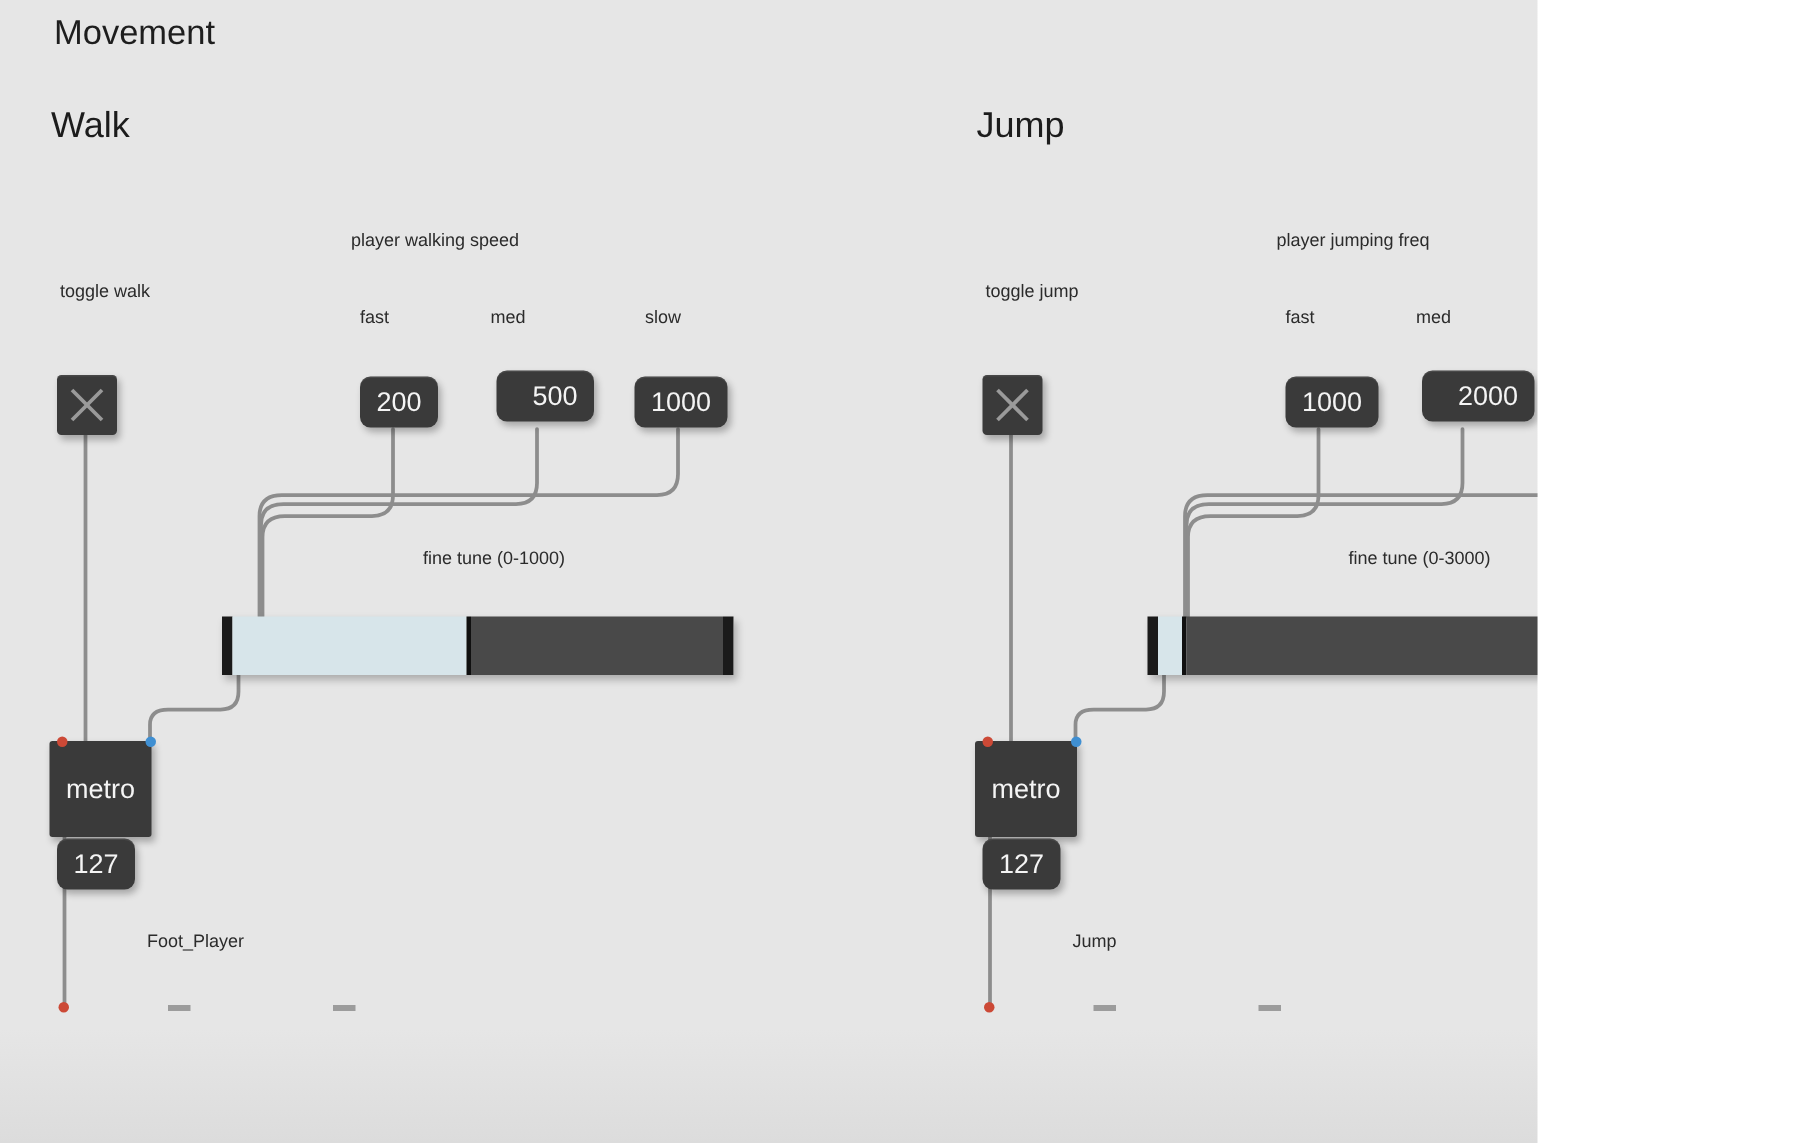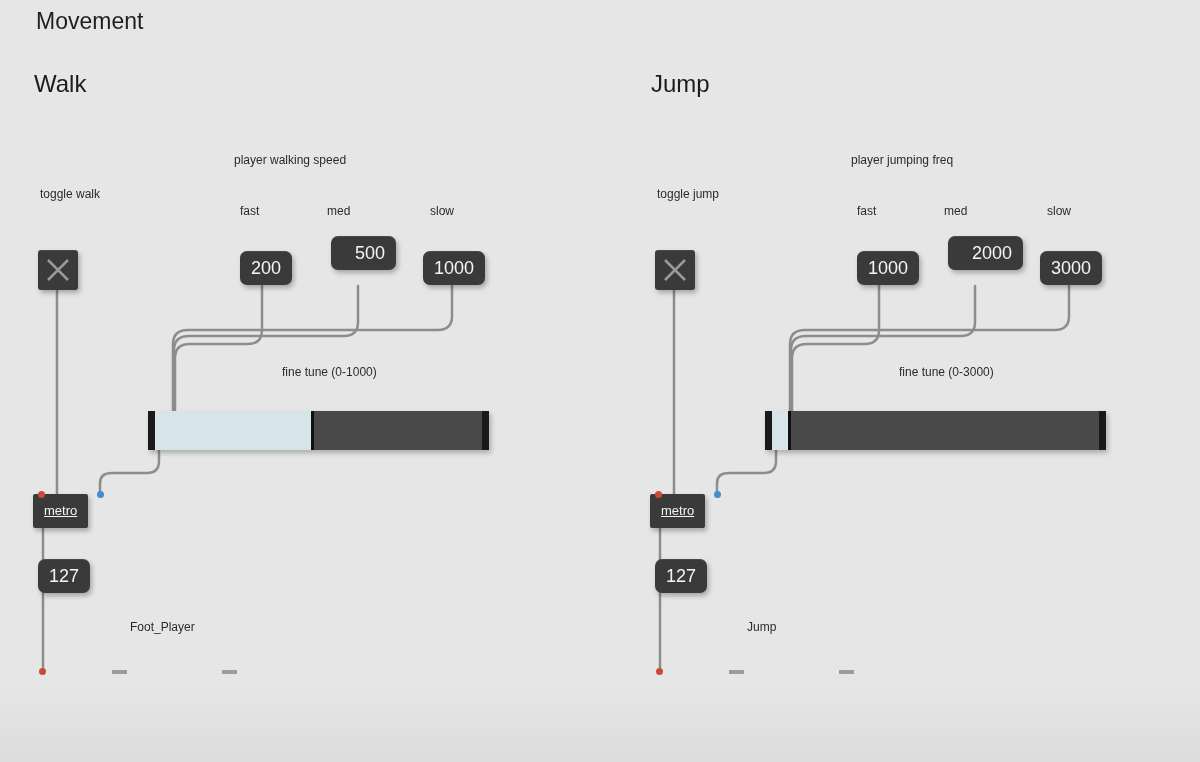--- a/index.html
+++ b/index.html
@@ -1,59 +1,59 @@
 <!DOCTYPE html>
 <html style="--background: #e6e6e6; --box: #3a3a3a; --box_text: #f4f4f4; --cord: #8d8d8d; --slider_fill: #d7e5ea; --slider_track: #494949; --inlet_red: #cc4936; --inlet_blue: #3f8fd2;"><head>
 <meta charset="utf-8">
 <style>
   html,body{margin:0;padding:0;}
   body{font-family:"Liberation Sans",sans-serif;}
   .canvas{
-    position:relative;width:1200px;height:762px;overflow:hidden;
+    position:relative;width:1025px;height:762px;overflow:hidden;
     background:linear-gradient(180deg,var(--background) 0%,var(--background) 90%,#dcdcdc 100%);
     color:#262626;
   }
   .page-title{position:absolute;left:36px;top:8px;font-size:23px;color:#1e1e1e;}
   .section{position:absolute;top:0;height:762px;}
   .section-walk{left:0;width:600px;}
   .section-jump{left:617px;width:583px;}
   .section-title{position:absolute;left:34px;top:70px;font-size:24px;color:#1c1c1c;}
   .caption{position:absolute;font-size:12px;color:#2b2b2b;white-space:nowrap;}
   .speed-caption{left:234px;top:153px;}
   .toggle-caption{left:40px;top:187px;}
   .plabel-0{left:240px;top:204px;}
   .plabel-1{left:327px;top:204px;}
   .plabel-2{left:430px;top:204px;}
   .fine-caption{left:282px;top:365px;}
-  .route-caption{left:98px;top:620px;margin-left:32px;}
+  .route-caption{left:98px;top:620px;}
 
   .cords{position:absolute;left:0;top:0;pointer-events:none;}
   .cords path, .cords line{stroke:var(--cord);stroke-width:2.5;fill:none;stroke-linecap:round;}
 
   .togglebox{
     position:absolute;left:38px;top:250px;width:40px;height:40px;
     background:var(--box);border-radius:3px;
     box-shadow:inset 0 1px 0 rgba(255,255,255,.07), 2px 3px 5px rgba(0,0,0,.28);
     display:flex;align-items:center;justify-content:center;
   }
   .msgbox{
     position:absolute;background:var(--box);color:var(--box_text);
     font-size:18px;border-radius:7px;padding:5px 11px;line-height:24px;
     box-shadow:inset 0 1px 0 rgba(255,255,255,.08), 2px 3px 5px rgba(0,0,0,.28);
     white-space:nowrap;
   }
   .pbox-0{left:240px;top:251px;}
-  .pbox-1{left:331px;top:236px;padding-left:24px;}
+  .pbox-1{left:331px;top:247px;padding-left:24px;}
   .pbox-2{left:423px;top:251px;}
   .numbox{left:38px;top:559px;}
 
   .objbox{
     position:absolute;background:var(--box);color:var(--box_text);
-    font-size:13px;border-radius:2px;padding:6px 11px;line-height:22px;
-    box-shadow:2px 3px 5px rgba(0,0,0,.28);white-space:nowrap;text-decoration:underline;
+    font-size:18px;border-radius:2px;padding:21px 11px;line-height:22px;
+    box-shadow:2px 3px 5px rgba(0,0,0,.28);white-space:nowrap;
   }
   .metrobox{left:33px;top:494px;}
   .ctloutbox{left:35px;top:671px;min-width:222px;}
 
   .slider{
     position:absolute;left:148px;top:411px;width:341px;height:39px;
     display:flex;box-shadow:2px 3px 5px rgba(0,0,0,.25);
   }
   .slider .cap{width:7px;background:#1a1a1a;}
   .slider .fill{background:var(--slider_fill);}

